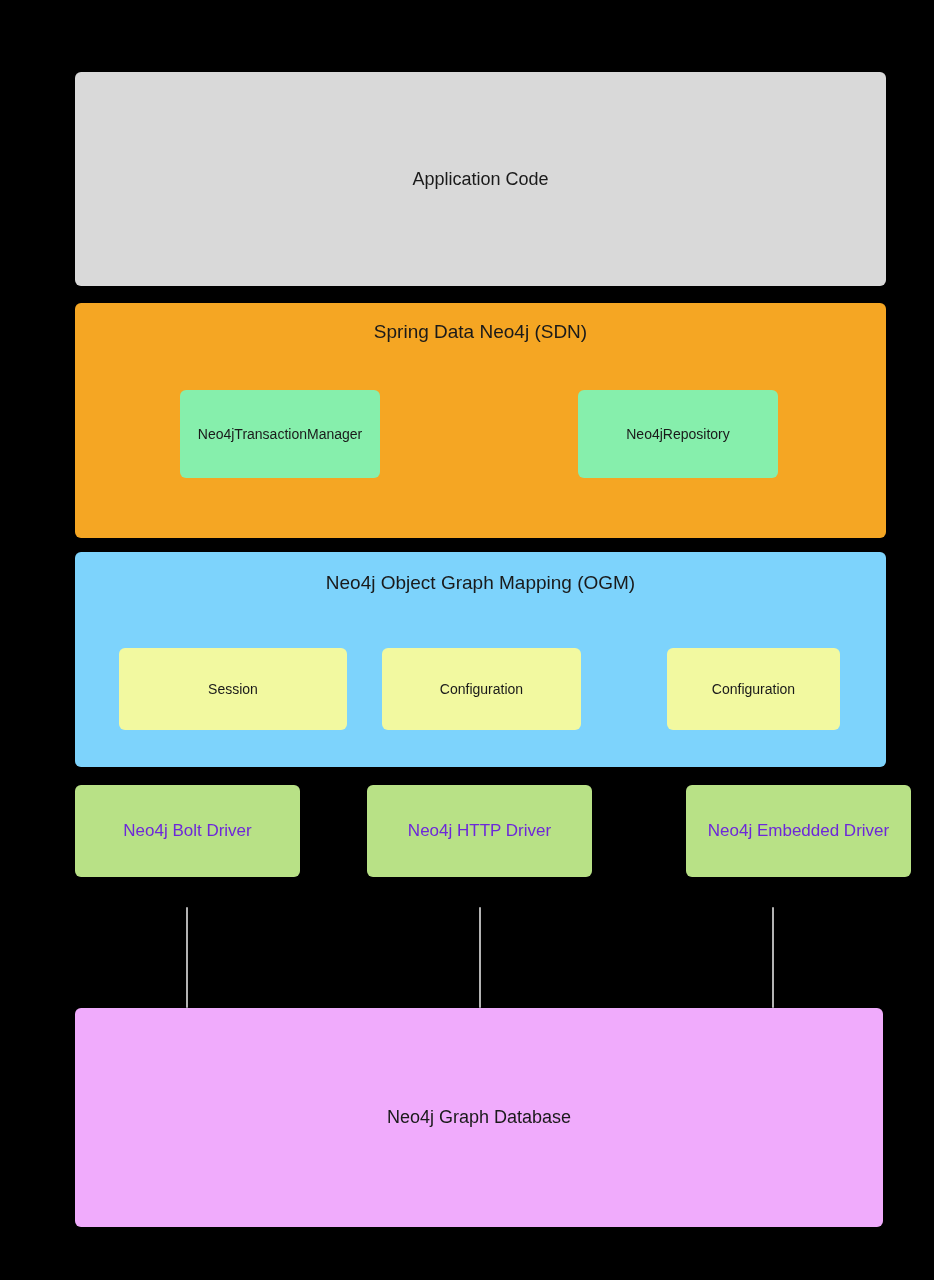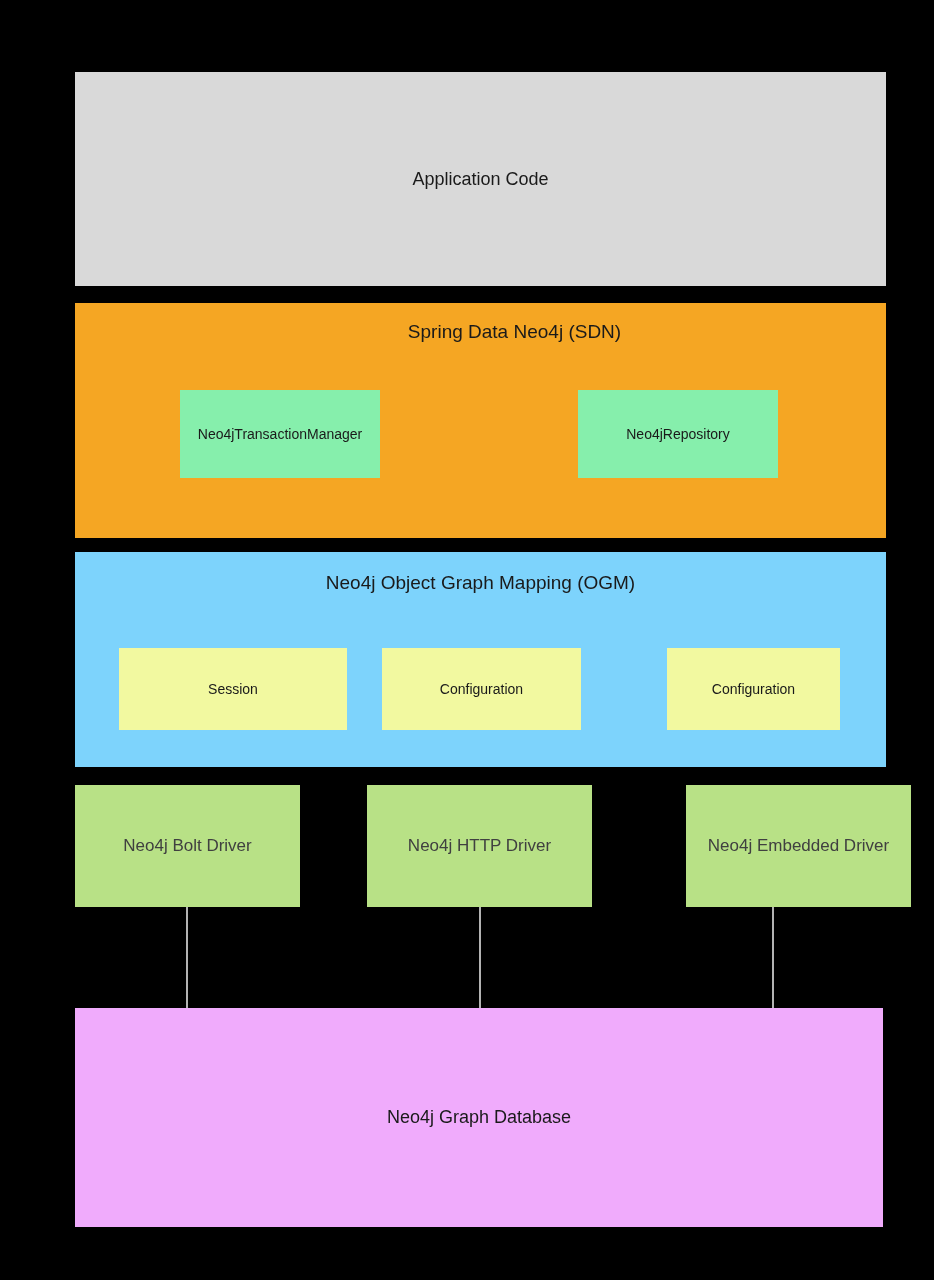--- a/index.html
+++ b/index.html
@@ -1,16 +1,16 @@
 <!DOCTYPE html>
 <html><head>
 <meta charset="utf-8">
 <title>Neo4j Architecture Diagram</title>
 <style>
-  * { box-sizing: border-box; margin: 0; padding: 0; }
+  * { box-sizing: border-box; margin: 0; padding: 0; border-radius: 6px; }
 
   html, body {
     width: 934px;
     height: 1280px;
     background: #000000;
     font-family: "Liberation Sans", sans-serif;
     overflow: hidden;
   }
 
   #canvas {
@@ -48,21 +48,20 @@
     display: block;
   }
   .sdn-title {
     position: absolute;
     left: 0;
     top: 18px;
     width: 100%;
     text-align: center;
     font-size: 19px;
     color: #1a1a1a;
-    margin-left: 34px;
   }
   .sdn-sub {
     position: absolute;
     top: 87px;
     height: 88px;
     background: #86efac;
     display: flex;
     align-items: center;
     justify-content: center;
     font-size: 14px;
@@ -102,27 +101,27 @@
     color: #1a1a1a;
   }
   .ogm-sub-0 { left: 44px;  width: 228px; }
   .ogm-sub-1 { left: 307px; width: 199px; }
   .ogm-sub-2 { left: 592px; width: 173px; }
 
   
   .driver-box {
     position: absolute;
     top: 785px;
-    height: 122px;
+    height: 92px;
     background: #b8e186;
     display: flex;
     align-items: center;
     justify-content: center;
     font-size: 17px;
-    color: #404040;
+    color: #6d28d9;
     white-space: nowrap;
   }
   .driver-0 { left: 75px;  width: 225px; }
   .driver-1 { left: 367px; width: 225px; }
   .driver-2 { left: 686px; width: 225px; }
 
   
   .connector {
     position: absolute;
     top: 907px;

